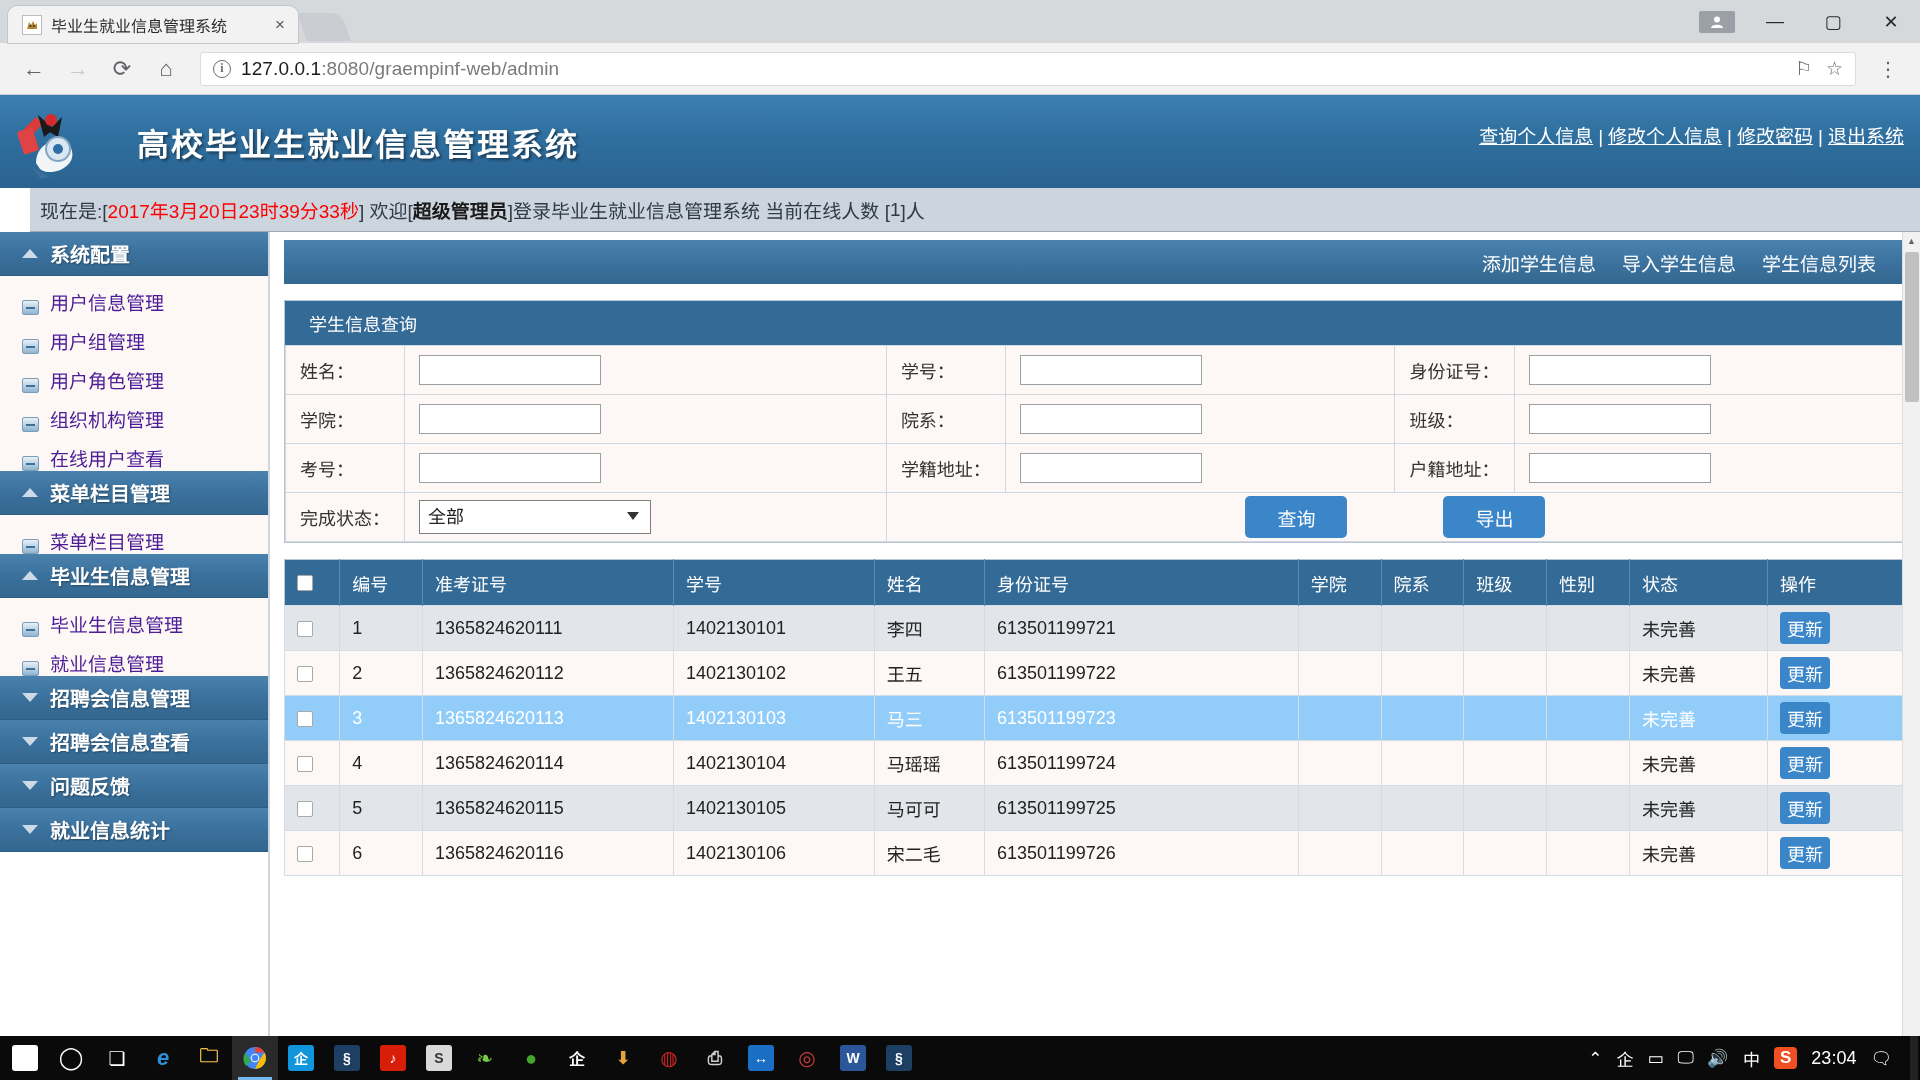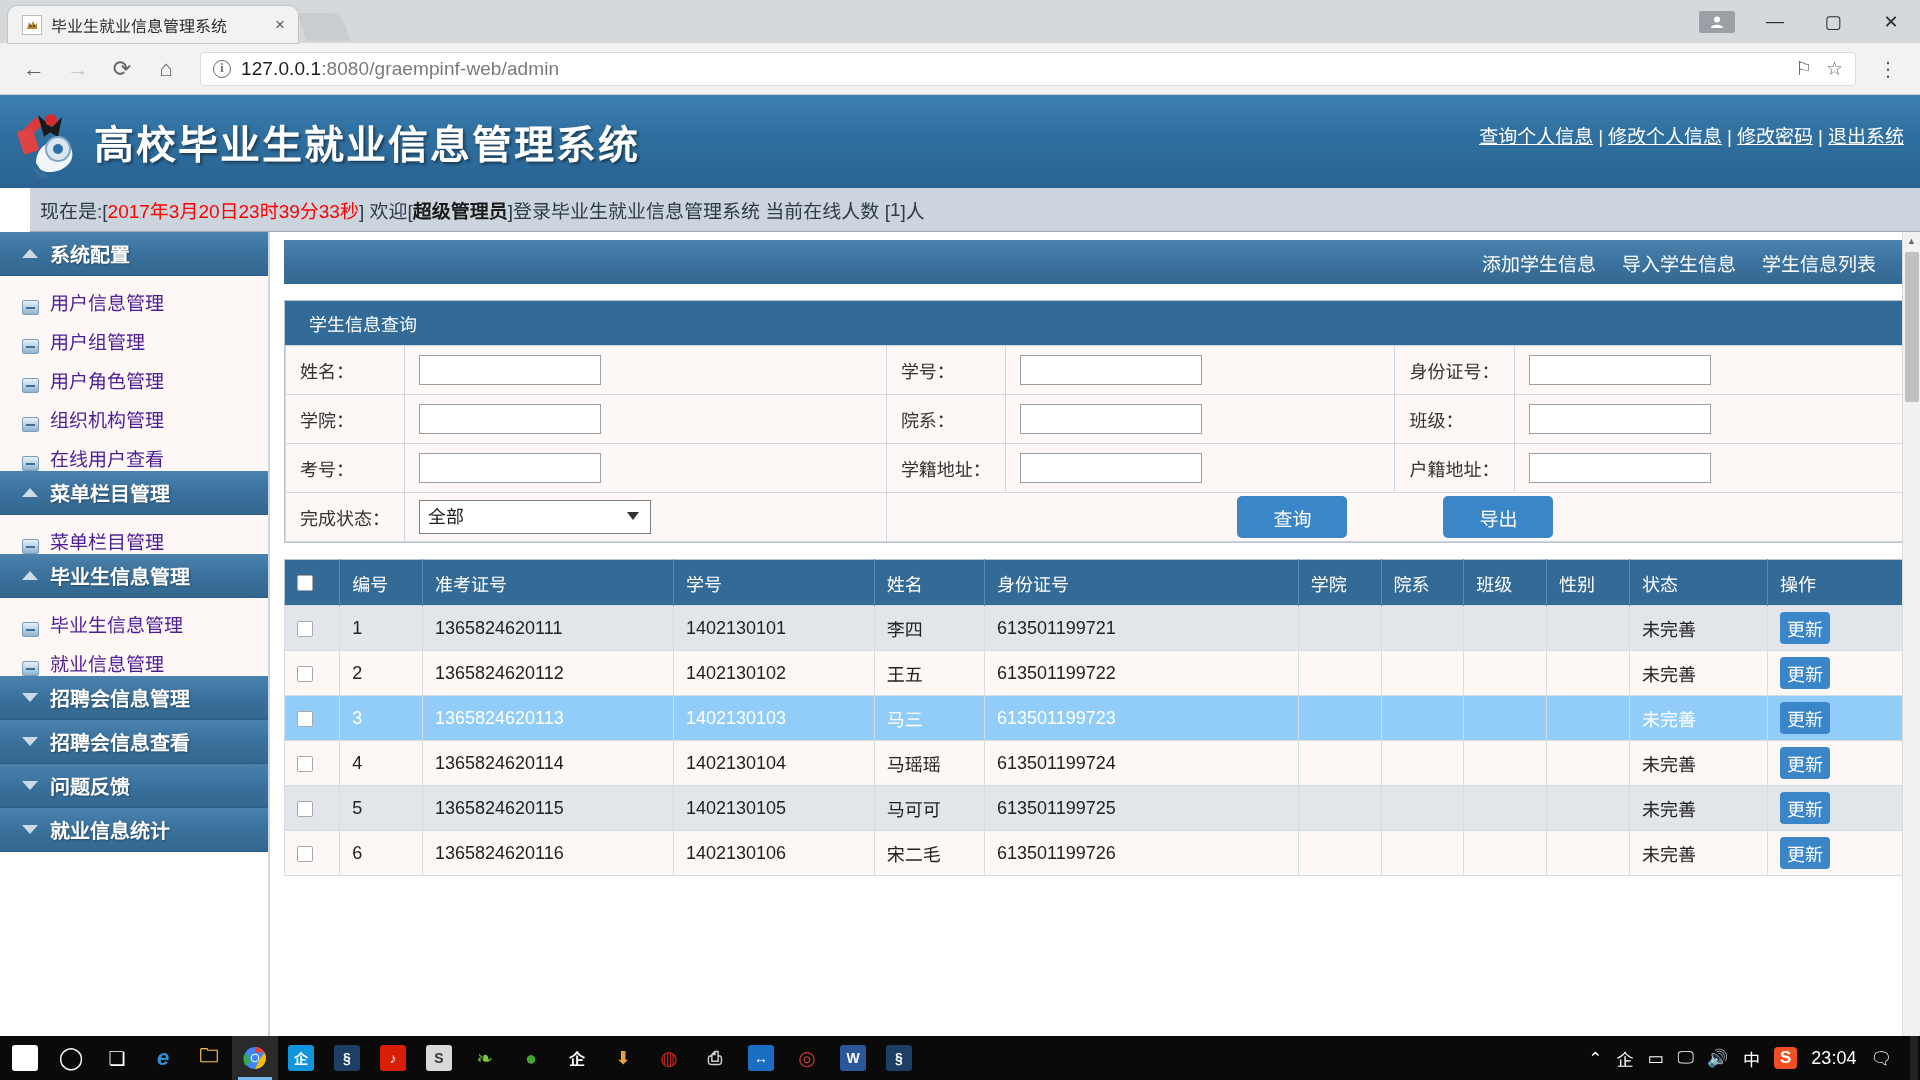--- a/index.html
+++ b/index.html
@@ -69,22 +69,23 @@
   
   .site-header {
     height: 93px; position: relative;
     background: linear-gradient(180deg,#3c7fb1 0%, #2f6f9f 45%, #2a6391 100%);
     display: flex; align-items: center;
   }
   .logo-wrap { display: flex; align-items: center; padding-left: 10px; gap: 6px; }
   .logo-mark { width: 78px; height: 78px; position: relative; }
   .site-title {
     font-family: "DejaVu Sans", sans-serif;
-    font-size: 40px; font-weight: bold; color: #ffffff; letter-spacing: 2px;
+    font-size: 32px; font-weight: bold; color: #ffffff; letter-spacing: 2px;
     text-shadow: 2px 2px 3px rgba(0,0,0,.45);
+    margin-left: 43px;
   }
   .header-links {
     position: absolute; right: 16px; top: 26px;
     font-size: 19px; color: #fff;
   }
   .header-links a { color: #fff; text-decoration: underline; cursor: pointer; }
   .header-links span.sep { padding: 0 5px; }
 
   
   .info-strip {
@@ -150,21 +151,21 @@
   .sel-wrap { position: relative; display: inline-block; }
   .sel {
     width: 232px; height: 34px; border: 1px solid #7f7f7f; background: #fff;
     font-size: 18px; padding: 0 8px; color: #222; appearance: none; -webkit-appearance: none;
     font-family: "Liberation Sans", sans-serif; cursor: pointer;
   }
   .sel-arrow { position: absolute; right: 12px; top: 12px; width: 0; height: 0;
     border-left: 6px solid transparent; border-right: 6px solid transparent; border-top: 8px solid #333;
     pointer-events: none; }
   .btn-blue {
-    width: 110px; height: 42px; background: #3a86c8; border: none; border-radius: 5px;
+    width: 102px; height: 42px; background: #3a86c8; border: none; border-radius: 5px;
     color: #fff; font-size: 19px; cursor: pointer; font-family: "Liberation Sans", sans-serif;
   }
   .btncell { text-align: center; }
   .btnrow { display: flex; gap: 96px; justify-content: center; }
 
   
   table.dtable { width: 100%; border-collapse: collapse; border: 1px solid #b9c6d2; }
   table.dtable th {
     background: #336a96; color: #fff; font-size: 18px; font-weight: normal;
     height: 46px; text-align: left; padding: 0 12px; border-right: 1px solid #5a8cb3;

